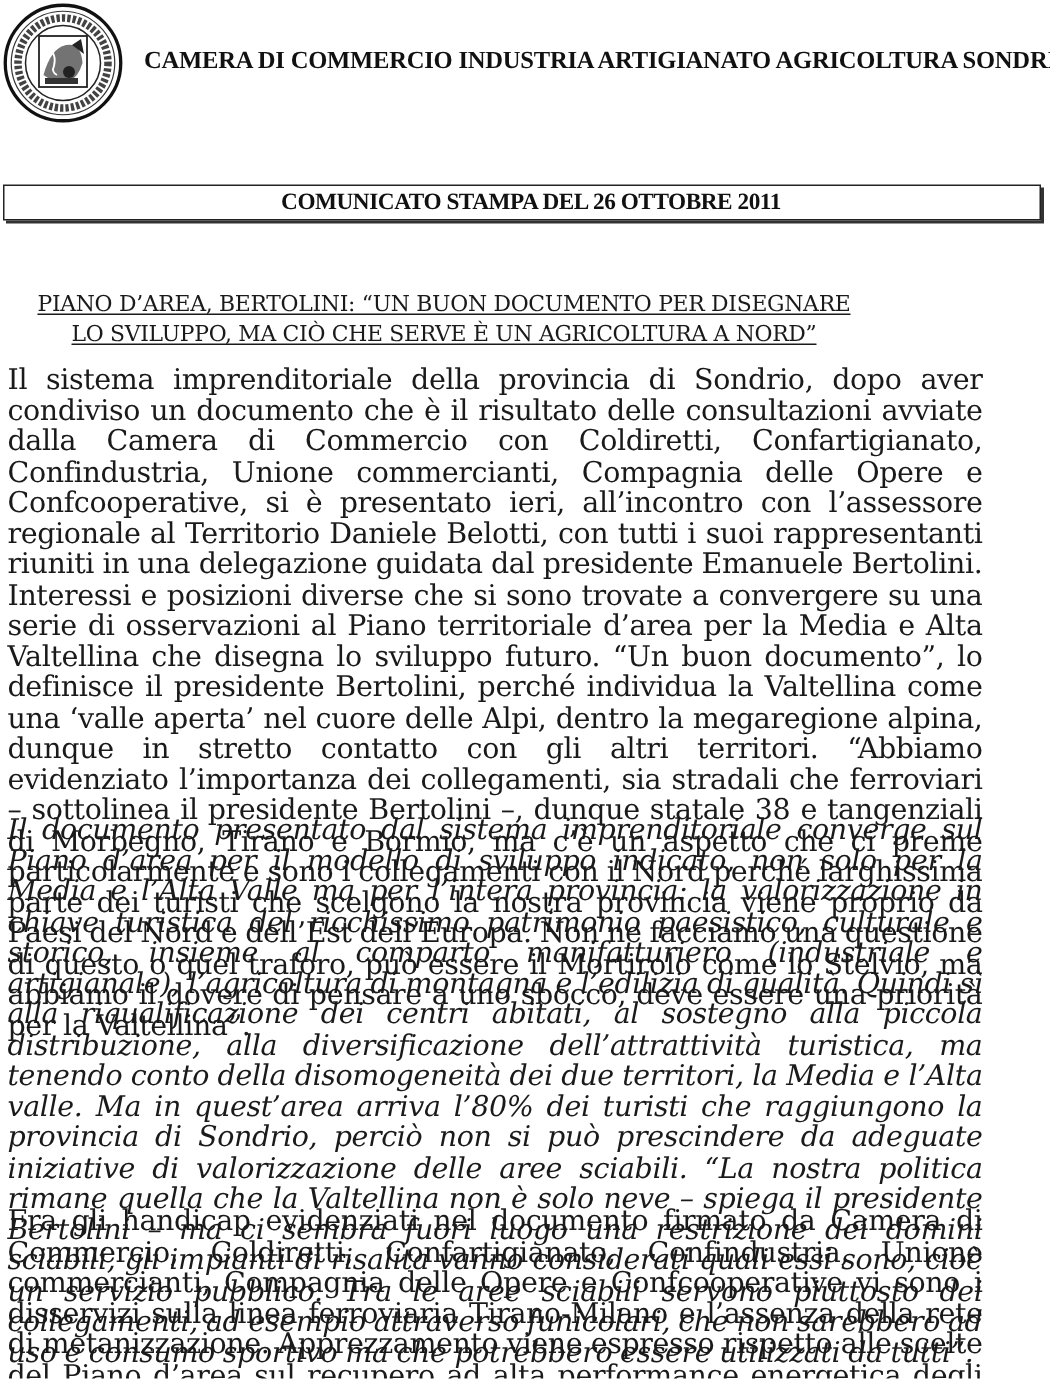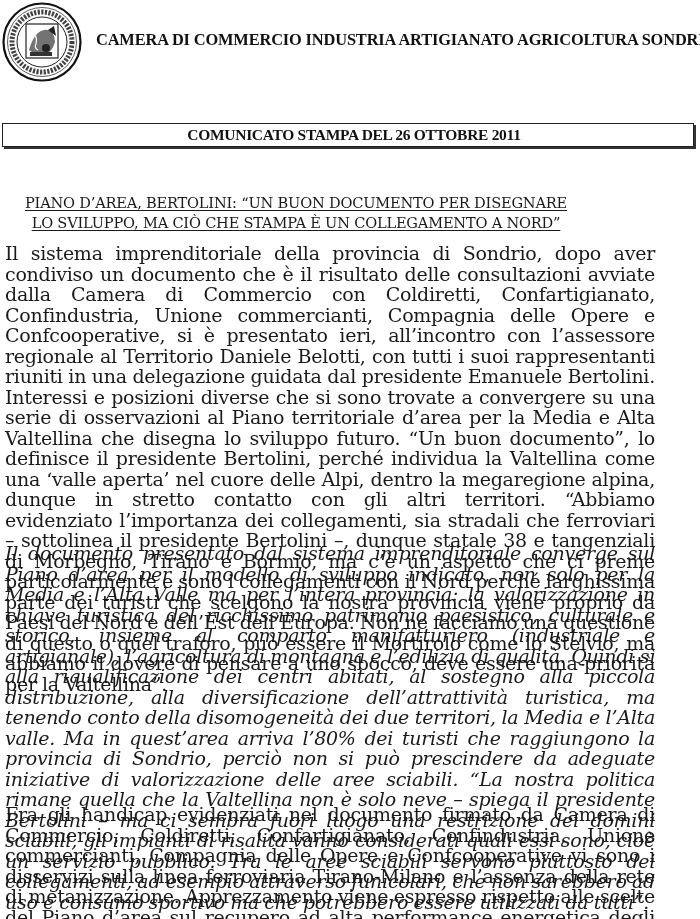--- a/index.html
+++ b/index.html
@@ -115,21 +115,21 @@
 </div>
 
 <div class="org-header">CAMERA DI COMMERCIO INDUSTRIA ARTIGIANATO AGRICOLTURA SONDRIO</div>
 
 <div class="press-box">
   <span>COMUNICATO STAMPA DEL 26 OTTOBRE 2011</span>
 </div>
 
 <div class="headline">
   <span class="hl-line"><span>PIANO D’AREA, BERTOLINI: “UN BUON DOCUMENTO PER DISEGNARE</span></span>
-  <span class="hl-line"><span>LO SVILUPPO, MA CIÒ CHE STAMPA È UN COLLEGAMENTO A NORD”</span></span>
+  <span class="hl-line"><span>LO SVILUPPO, MA CIÒ CHE SERVE È UN AGRICOLTURA A NORD”</span></span>
 </div>
 
 <div class="body-text" id="para-1">
   <p>Il sistema imprenditoriale della provincia di Sondrio, dopo aver condiviso un documento che è il risultato delle consultazioni avviate dalla Camera di Commercio con Coldiretti, Confartigianato, Confindustria, Unione commercianti, Compagnia delle Opere e Confcooperative, si è presentato ieri, all’incontro con l’assessore regionale al Territorio Daniele Belotti, con tutti i suoi rappresentanti riuniti in una delegazione guidata dal presidente Emanuele Bertolini. Interessi e posizioni diverse che si sono trovate a convergere su una serie di osservazioni al Piano territoriale d’area per la Media e Alta Valtellina che disegna lo sviluppo futuro. “Un buon documento”, lo definisce il presidente Bertolini, perché individua la Valtellina come una ‘valle aperta’ nel cuore delle Alpi, dentro la megaregione alpina, dunque in stretto contatto con gli altri territori. “Abbiamo evidenziato l’importanza dei collegamenti, sia stradali che ferroviari – sottolinea il presidente Bertolini –, dunque statale 38 e tangenziali di Morbegno, Tirano e Bormio, ma c’è un aspetto che ci preme particolarmente e sono i collegamenti con il Nord perché larghissima parte dei turisti che scelgono la nostra provincia viene proprio da Paesi del Nord e dell’Est dell’Europa. Non ne facciamo una questione di questo o quel traforo, può essere il Mortirolo come lo Stelvio, ma abbiamo il dovere di pensare a uno sbocco, deve essere una priorità per la Valtellina”.</p>
 </div>
 
 <div class="body-text" id="para-2">
   <p>Il documento presentato dal sistema imprenditoriale converge sul Piano d’area per il modello di sviluppo indicato, non solo per la Media e l’Alta Valle ma per l’intera provincia: la valorizzazione in chiave turistica del ricchissimo patrimonio paesistico, culturale e storico, insieme al comparto manifatturiero (industriale e artigianale), l’agricoltura di montagna e l’edilizia di qualità. Quindi sì alla riqualificazione dei centri abitati, al sostegno alla piccola distribuzione, alla diversificazione dell’attrattività turistica, ma tenendo conto della disomogeneità dei due territori, la Media e l’Alta valle. Ma in quest’area arriva l’80% dei turisti che raggiungono la provincia di Sondrio, perciò non si può prescindere da adeguate iniziative di valorizzazione delle aree sciabili. “La nostra politica rimane quella che la Valtellina non è solo neve – spiega il presidente Bertolini – ma ci sembra fuori luogo una restrizione dei domini sciabili, gli impianti di risalita vanno considerati quali essi sono, cioè un servizio pubblico. Tra le aree sciabili servono piuttosto dei collegamenti, ad esempio attraverso funicolari, che non sarebbero ad uso e consumo sportivo ma che potrebbero essere utilizzati da tutti”.</p>
 </div>
 

